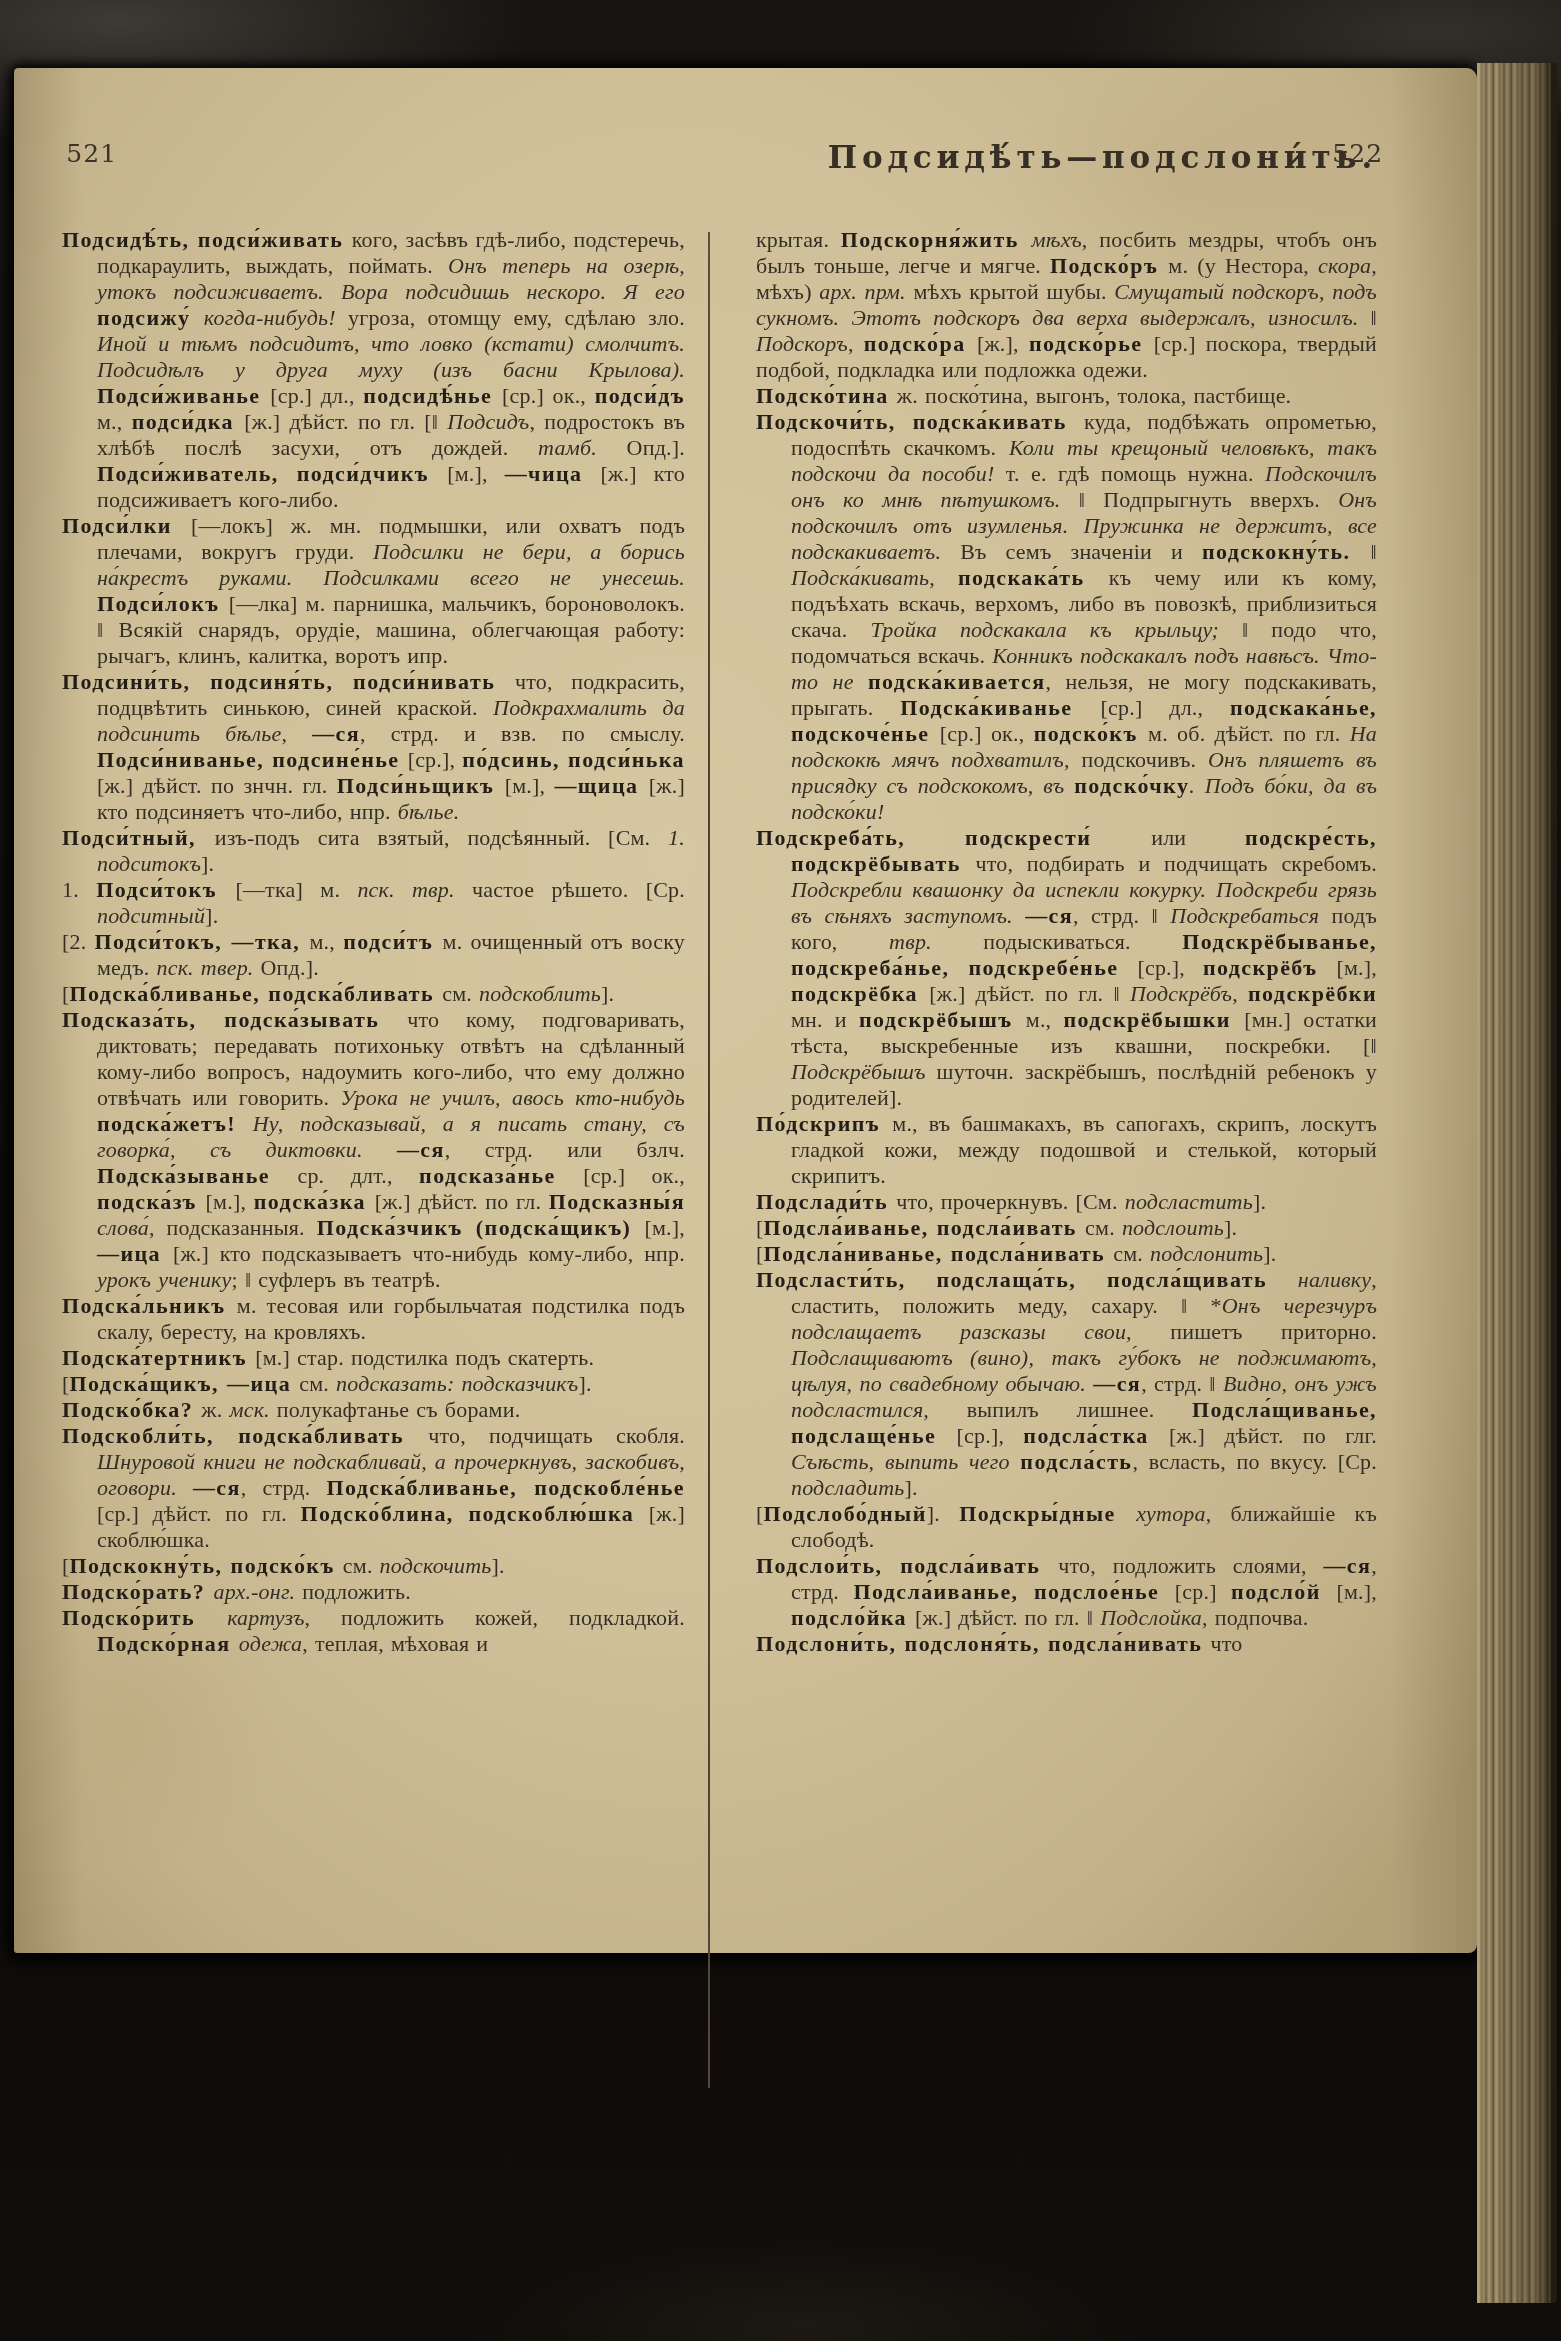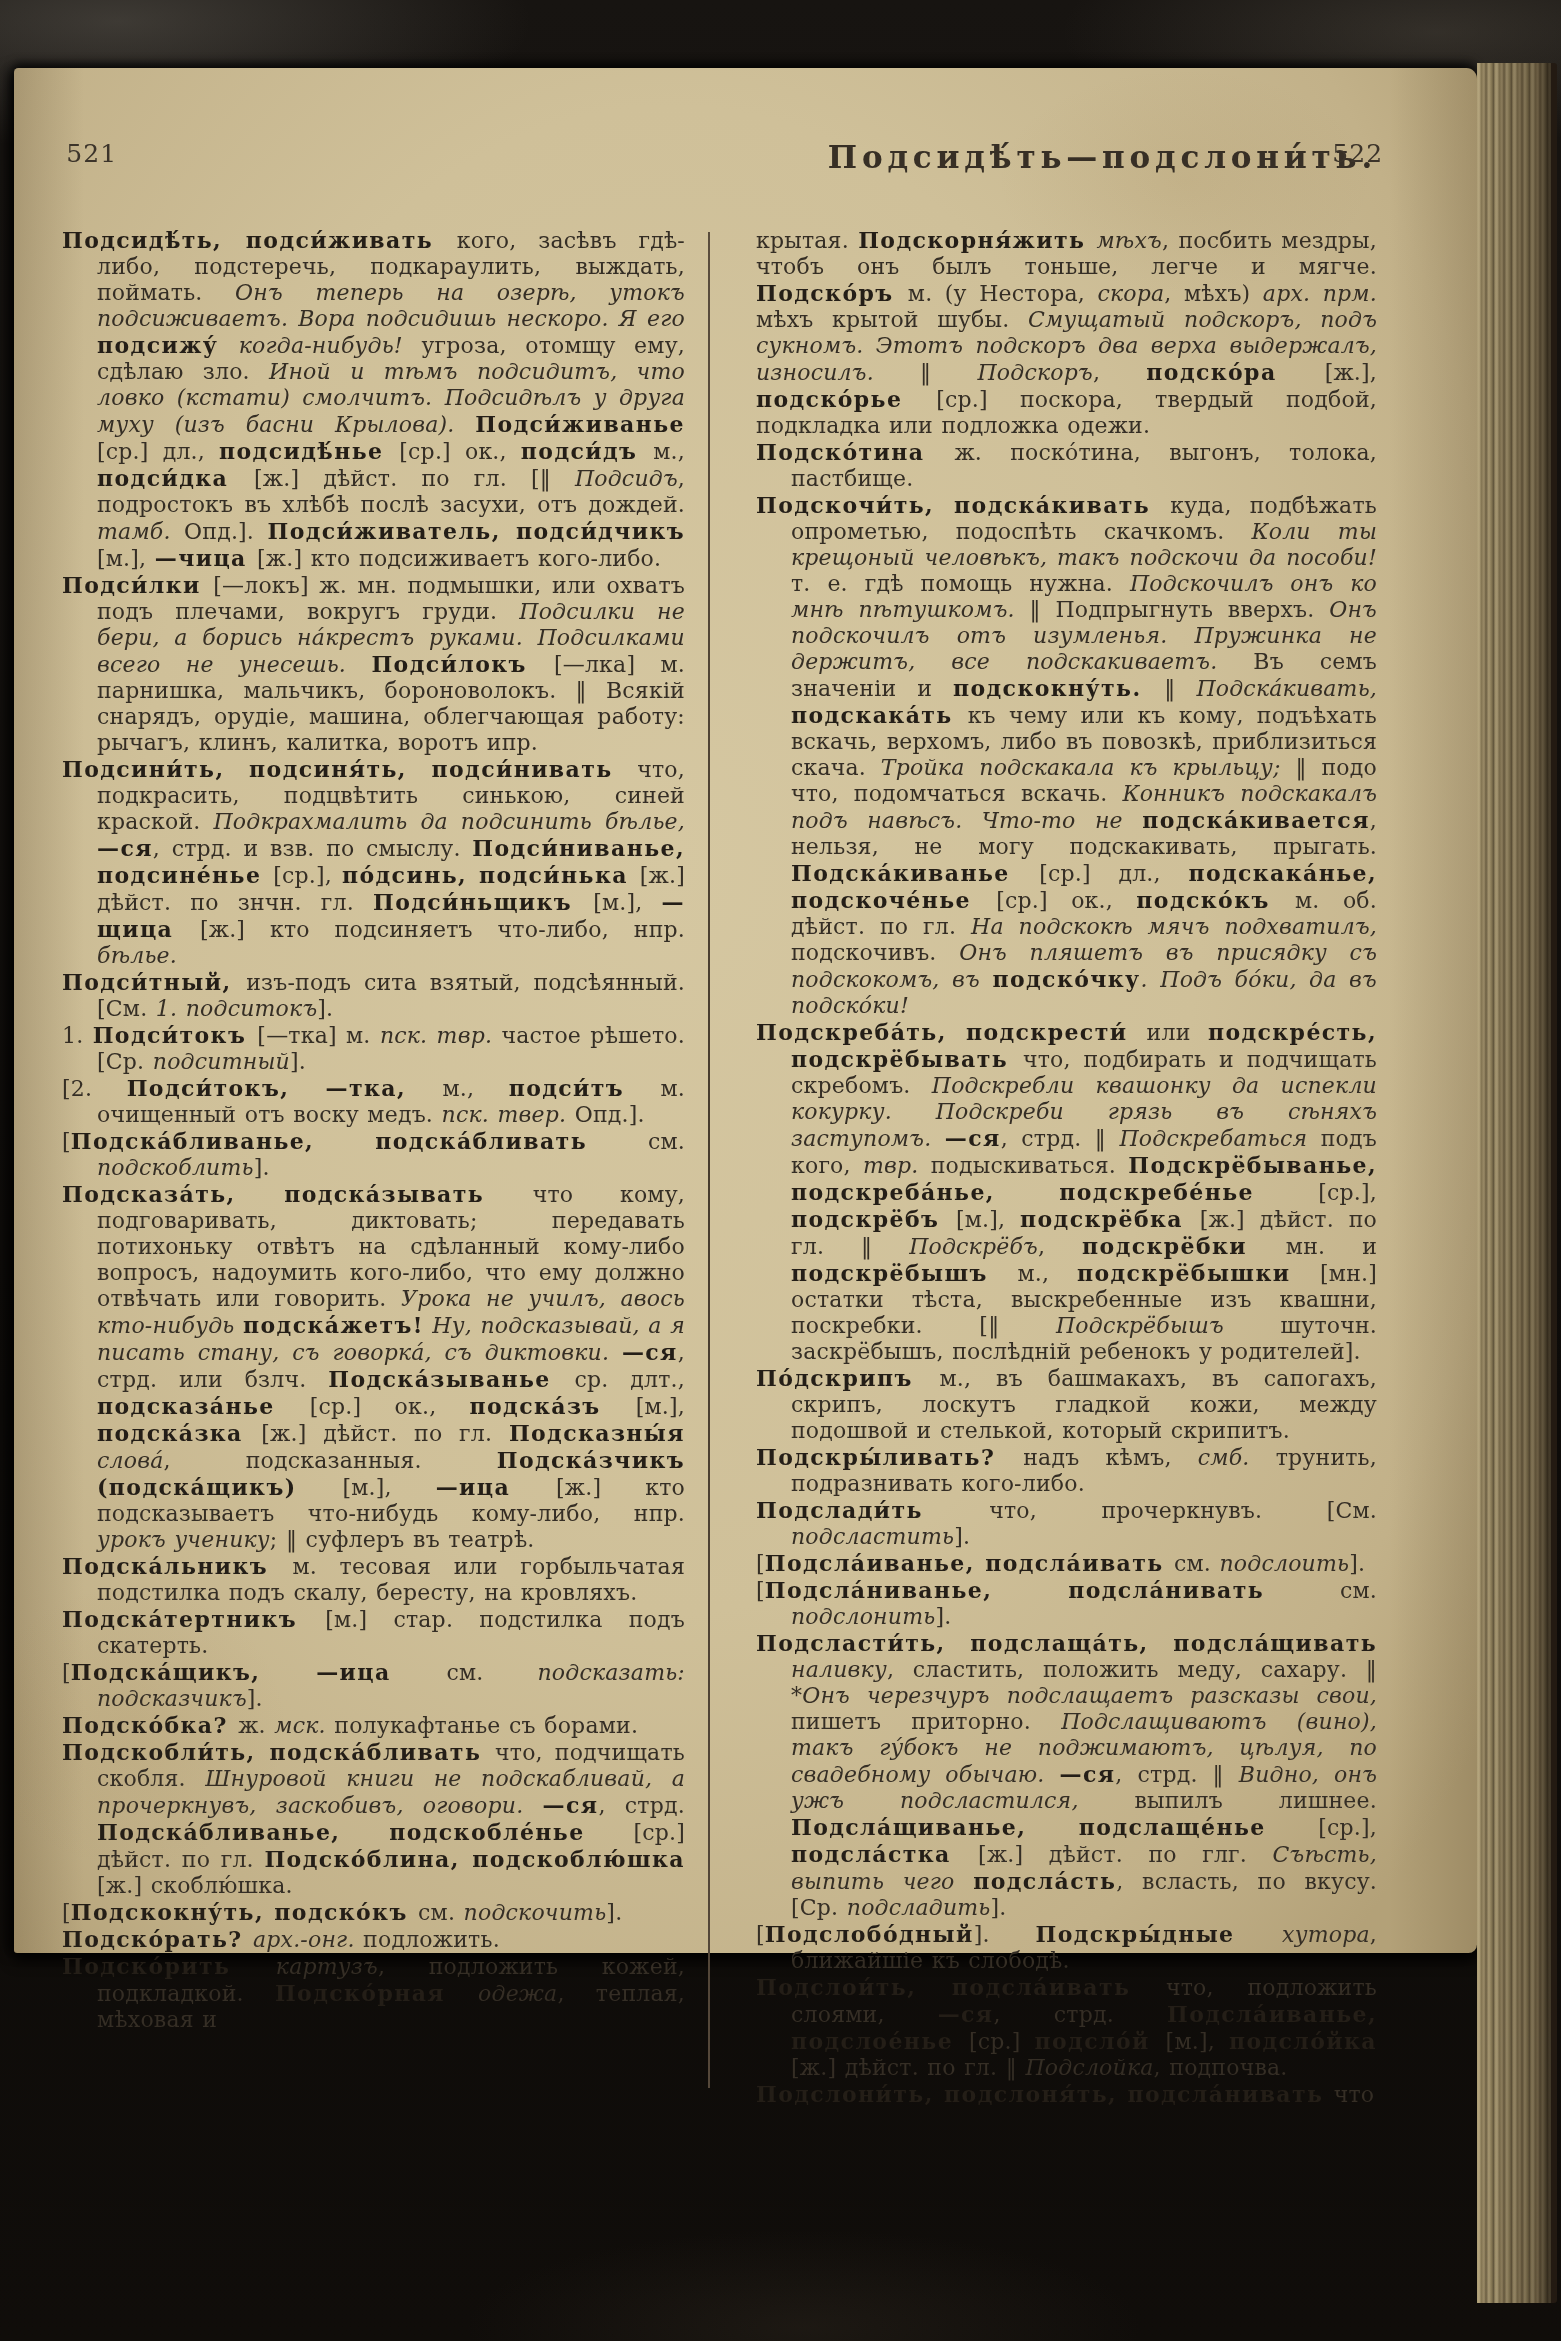--- a/index.html
+++ b/index.html
@@ -31,21 +31,21 @@
         #b4a47a 0px, #c3b288 2.1px, #8d7e5a 4.3px, #a99871 7px,
         #756749 9px, #bcab81 11.8px, #978861 14.5px, #6f6246 16.6px, #b0a076 18px);
     border-right:6.4px solid #231a12;
     border-radius:0 3.2px 3.2px 0;
   }
   .running-head{position:absolute;left:48px;top:71px;width:1315px;height:38px;color:#3c342a;}
   .running-head .num{position:absolute;top:0;font-size:25px;letter-spacing:1.1px;}
   .num-left{left:4.3px;}
   .num-right{right:-6.4px;}
   .head-title{display:block;text-align:right;font-size:31px;letter-spacing:4.8px;word-spacing:1.1px;color:#372f25;font-weight:bold;}
-  .columns{position:absolute;left:48px;top:159px;width:1315px;display:flex;gap:71px;}
+  .columns{position:absolute;left:48px;top:159px;width:1315px;display:flex;gap:71px;font-family:Liberation Serif, serif;}
   .col{width:633px;font-size:22px;line-height:26px;text-align:justify;color:#352e25;
        letter-spacing:0.2px;word-spacing:1.3px;}
   .col-right{width:631px;}
   .entry{margin:0;padding-left:35px;text-indent:-35px;}
   .entry.cont{padding-left:0;text-indent:0;}
   .b{font-weight:bold;letter-spacing:1.4px;color:#241e17;}
   .i{font-style:italic;margin-top:28px;}
   .p{}
   .column-rule{position:absolute;left:694px;top:164px;width:1.6px;height:1856px;
       background:linear-gradient(#5a4d3d, #463b2d 50%, #55483a);}
@@ -78,21 +78,20 @@
         <p class="entry"><span class="p">[</span><span class="b">Подскокну́ть, подско́къ </span><span class="p">см. </span><span class="i">подскочить</span><span class="p">].</span></p>
         <p class="entry"><span class="b">Подско́рать? </span><span class="i">арх.-онг. </span><span class="p">подложить.</span></p>
         <p class="entry"><span class="b">Подско́рить </span><span class="i">картузъ</span><span class="p">, подложить кожей, подкладкой. </span><span class="b">Подско́рная </span><span class="i">одежа</span><span class="p">, теплая, мѣховая и</span></p>
       </div>
     <div class="col col-right">
         <p class="entry cont"><span class="p">крытая. </span><span class="b">Подскорня́жить </span><span class="i">мѣхъ</span><span class="p">, посбить мездры, чтобъ онъ былъ тоньше, легче и мягче. </span><span class="b">Подско́ръ </span><span class="p">м. (у Нестора, </span><span class="i">скора</span><span class="p">, мѣхъ) </span><span class="i">арх. прм. </span><span class="p">мѣхъ крытой шубы. </span><span class="i">Смущатый подскоръ, подъ сукномъ. Этотъ подскоръ два верха выдержалъ, износилъ. </span><span class="p">‖ </span><span class="i">Подскоръ</span><span class="p">, </span><span class="b">подско́ра </span><span class="p">[ж.], </span><span class="b">подско́рье </span><span class="p">[ср.] поскора, твердый подбой, подкладка или подложка одежи.</span></p>
         <p class="entry"><span class="b">Подско́тина </span><span class="p">ж. поско́тина, выгонъ, толока, пастбище.</span></p>
         <p class="entry"><span class="b">Подскочи́ть, подска́кивать </span><span class="p">куда, подбѣжать опрометью, подоспѣть скачкомъ. </span><span class="i">Коли ты крещоный человѣкъ, такъ подскочи да пособи! </span><span class="p">т. е. гдѣ помощь нужна. </span><span class="i">Подскочилъ онъ ко мнѣ пѣтушкомъ. </span><span class="p">‖ Подпрыгнуть вверхъ. </span><span class="i">Онъ подскочилъ отъ изумленья. Пружинка не держитъ, все подскакиваетъ. </span><span class="p">Въ семъ значеніи и </span><span class="b">подскокну́ть. </span><span class="p">‖ </span><span class="i">Подска́кивать, </span><span class="b">подскака́ть </span><span class="p">къ чему или къ кому, подъѣхать вскачь, верхомъ, либо въ повозкѣ, приблизиться скача. </span><span class="i">Тройка подскакала къ крыльцу; </span><span class="p">‖ подо что, подомчаться вскачь. </span><span class="i">Конникъ подскакалъ подъ навѣсъ. Что-то не </span><span class="b">подска́кивается</span><span class="p">, нельзя, не могу подскакивать, прыгать. </span><span class="b">Подска́киванье </span><span class="p">[ср.] дл., </span><span class="b">подскака́нье, подскоче́нье </span><span class="p">[ср.] ок., </span><span class="b">подско́къ </span><span class="p">м. об. дѣйст. по гл. </span><span class="i">На подскокѣ мячъ подхватилъ, </span><span class="p">подскочивъ. </span><span class="i">Онъ пляшетъ въ присядку съ подскокомъ, въ </span><span class="b">подско́чку</span><span class="i">. Подъ бо́ки, да въ подско́ки!</span></p>
         <p class="entry"><span class="b">Подскреба́ть, подскрести́ </span><span class="p">или </span><span class="b">подскре́сть, подскрёбывать </span><span class="p">что, подбирать и подчищать скребомъ. </span><span class="i">Подскребли квашонку да испекли кокурку. Подскреби грязь въ сѣняхъ заступомъ. </span><span class="b">—ся</span><span class="p">, стрд. ‖ </span><span class="i">Подскребаться </span><span class="p">подъ кого, </span><span class="i">твр. </span><span class="p">подыскиваться. </span><span class="b">Подскрёбыванье, подскреба́нье, подскребе́нье </span><span class="p">[ср.], </span><span class="b">подскрёбъ </span><span class="p">[м.], </span><span class="b">подскрёбка </span><span class="p">[ж.] дѣйст. по гл. ‖ </span><span class="i">Подскрёбъ</span><span class="p">, </span><span class="b">подскрёбки </span><span class="p">мн. и </span><span class="b">подскрёбышъ </span><span class="p">м., </span><span class="b">подскрёбышки </span><span class="p">[мн.] остатки тѣста, выскребенные изъ квашни, поскребки. [‖ </span><span class="i">Подскрёбышъ </span><span class="p">шуточн. заскрёбышъ, послѣдній ребенокъ у родителей].</span></p>
         <p class="entry"><span class="b">По́дскрипъ </span><span class="p">м., въ башмакахъ, въ сапогахъ, скрипъ, лоскутъ гладкой кожи, между подошвой и стелькой, который скрипитъ.</span></p>
-        <p class="entry"><span class="b">Подскры́ливать? </span><span class="p">надъ кѣмъ, </span><span class="i">смб. </span><span class="p">трунить, подразнивать кого-либо.</span></p>
         <p class="entry"><span class="b">Подслади́ть </span><span class="p">что, прочеркнувъ. [См. </span><span class="i">подсластить</span><span class="p">].</span></p>
         <p class="entry"><span class="p">[</span><span class="b">Подсла́иванье, подсла́ивать </span><span class="p">см. </span><span class="i">подслоить</span><span class="p">].</span></p>
         <p class="entry"><span class="p">[</span><span class="b">Подсла́ниванье, подсла́нивать </span><span class="p">см. </span><span class="i">подслонить</span><span class="p">].</span></p>
         <p class="entry"><span class="b">Подсласти́ть, подслаща́ть, подсла́щивать </span><span class="i">наливку</span><span class="p">, сластить, положить меду, сахару. ‖ *</span><span class="i">Онъ черезчуръ подслащаетъ разсказы свои, </span><span class="p">пишетъ приторно. </span><span class="i">Подслащиваютъ (вино), такъ гу́бокъ не поджимаютъ, цѣлуя, по свадебному обычаю. </span><span class="b">—ся</span><span class="p">, стрд. ‖ </span><span class="i">Видно, онъ ужъ подсластился, </span><span class="p">выпилъ лишнее. </span><span class="b">Подсла́щиванье, подслаще́нье </span><span class="p">[ср.], </span><span class="b">подсла́стка </span><span class="p">[ж.] дѣйст. по глг. </span><span class="i">Съѣсть, выпить чего </span><span class="b">подсла́сть</span><span class="p">, всласть, по вкусу. [Ср. </span><span class="i">подсладить</span><span class="p">].</span></p>
         <p class="entry"><span class="p">[</span><span class="b">Подслобо́дный</span><span class="p">]. </span><span class="b">Подскры́дные </span><span class="i">хутора</span><span class="p">, ближайшіе къ слободѣ.</span></p>
         <p class="entry"><span class="b">Подслои́ть, подсла́ивать </span><span class="p">что, подложить слоями, </span><span class="b">—ся</span><span class="p">, стрд. </span><span class="b">Подсла́иванье, подслое́нье </span><span class="p">[ср.] </span><span class="b">подсло́й </span><span class="p">[м.], </span><span class="b">подсло́йка </span><span class="p">[ж.] дѣйст. по гл. ‖ </span><span class="i">Подслойка</span><span class="p">, подпочва.</span></p>
         <p class="entry"><span class="b">Подслони́ть, подслоня́ть, подсла́нивать </span><span class="p">что</span></p>
       </div>
   </div>
 </div>

